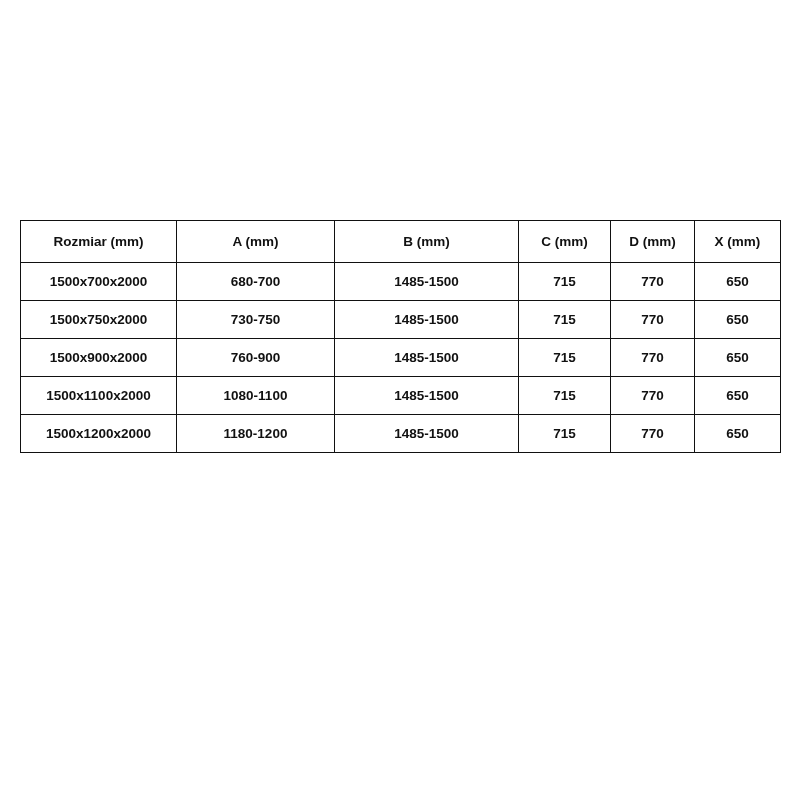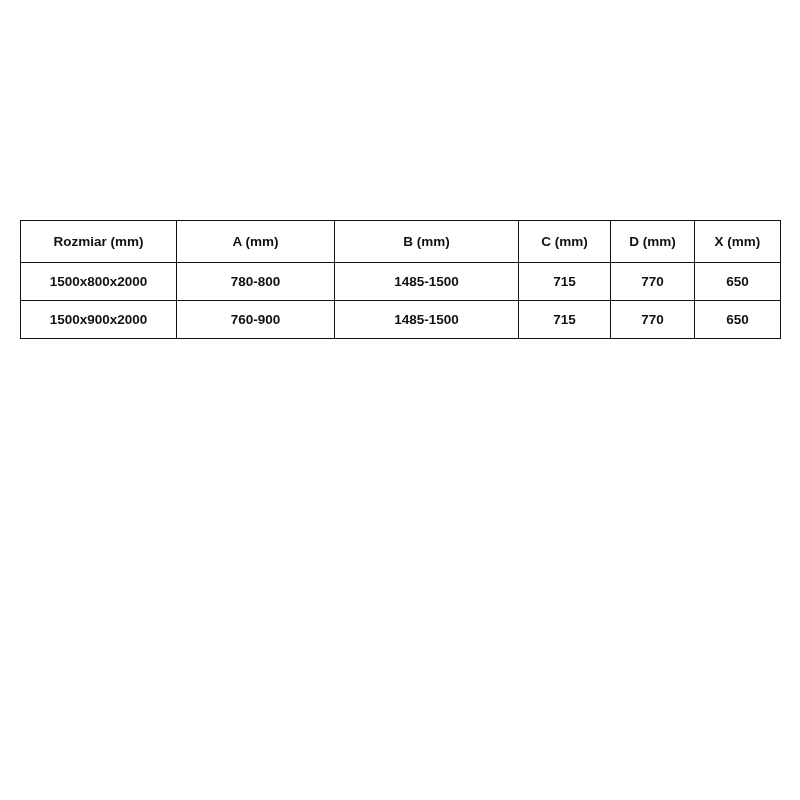--- a/index.html
+++ b/index.html
@@ -71,30 +71,54 @@
         <th>Rozmiar (mm)</th>
         <th>A (mm)</th>
         <th>B (mm)</th>
         <th>C (mm)</th>
         <th>D (mm)</th>
         <th>X (mm)</th>
       </tr>
     </thead>
     <tbody>
       <tr>
-        <td>1500x800x2000</td>
-        <td>780-800</td>
+        <td>1500x700x2000</td>
+        <td>680-700</td>
+        <td>1485-1500</td>
+        <td>715</td>
+        <td>770</td>
+        <td>650</td>
+      </tr>
+      <tr>
+        <td>1500x750x2000</td>
+        <td>730-750</td>
         <td>1485-1500</td>
         <td>715</td>
         <td>770</td>
         <td>650</td>
       </tr>
       <tr>
         <td>1500x900x2000</td>
         <td>760-900</td>
         <td>1485-1500</td>
         <td>715</td>
         <td>770</td>
         <td>650</td>
       </tr>
+      <tr>
+        <td>1500x1100x2000</td>
+        <td>1080-1100</td>
+        <td>1485-1500</td>
+        <td>715</td>
+        <td>770</td>
+        <td>650</td>
+      </tr>
+      <tr>
+        <td>1500x1200x2000</td>
+        <td>1180-1200</td>
+        <td>1485-1500</td>
+        <td>715</td>
+        <td>770</td>
+        <td>650</td>
+      </tr>
     </tbody>
   </table>
 </div>
 
 </body></html>

